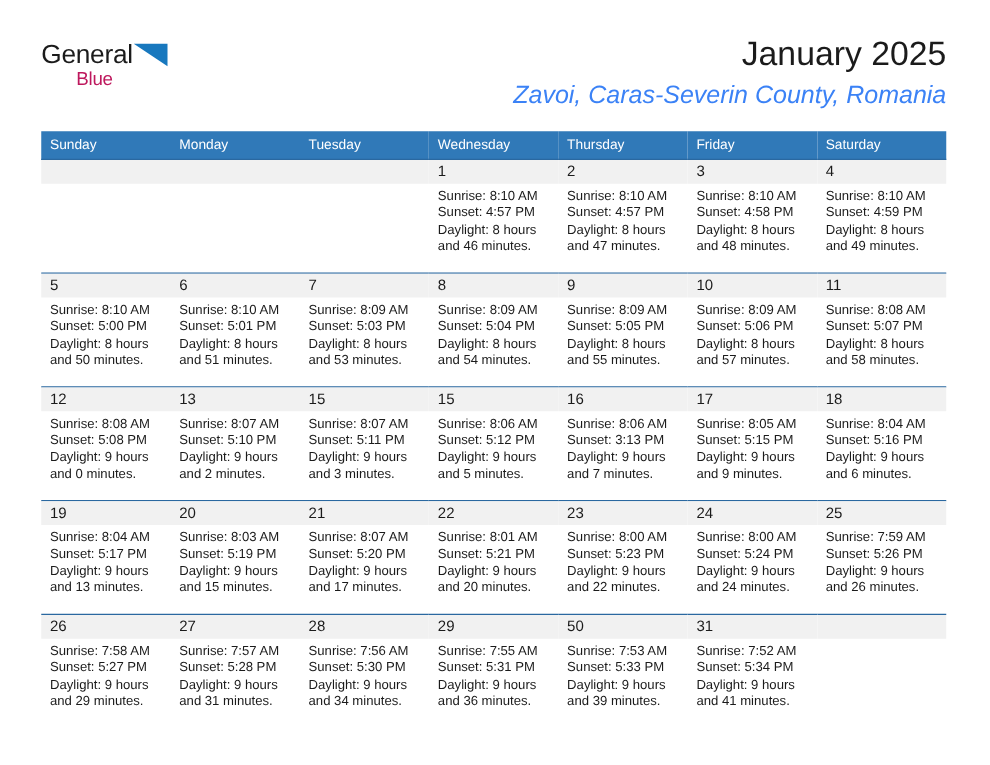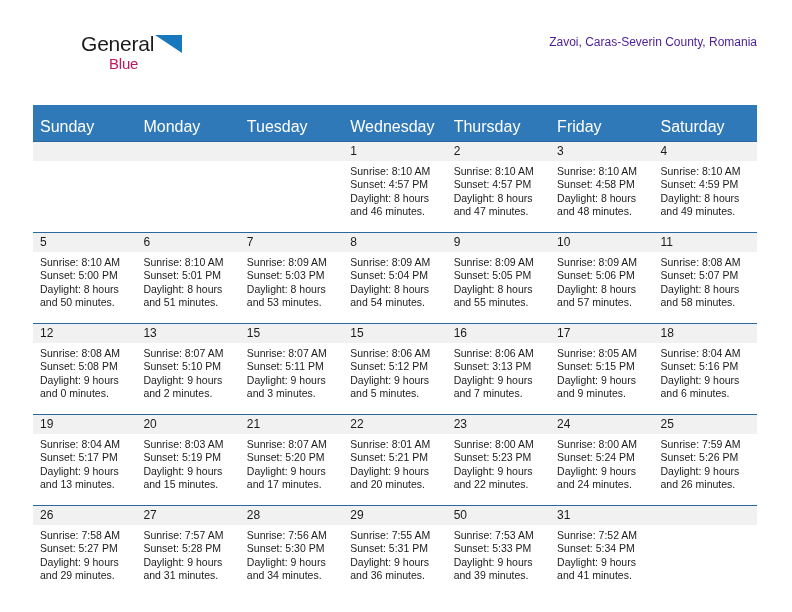--- a/index.html
+++ b/index.html
@@ -30,21 +30,20 @@
     right: 35px;
     height: 74px;
   }
 
   .logo {
     position: absolute;
     left: 0;
     top: 6px;
     width: 120px;
     height: 50px;
-    margin-left: 48px;
   }
   .logo-general {
     position: absolute;
     left: 0;
     top: 0;
     font-size: 21px;
     letter-spacing: -0.2px;
     color: #1b1b1b;
     font-family: "Liberation Sans", sans-serif;
     line-height: 24px;
@@ -75,44 +74,45 @@
     top: 0;
     text-align: right;
   }
   .month-title {
     font-size: 27px;
     color: #1b1b1b;
     line-height: 34px;
     white-space: nowrap;
   }
   .location-title {
-    font-size: 12px;
-    color: #4c1d95;
+    font-size: 20px;
+    color: #3b82f6;
     line-height: 20px;
     margin-top: 6px;
     white-space: nowrap;
+    font-style: italic;
   }
 
   
   .calendar {
     position: absolute;
     left: 33px;
     top: 105px;
     width: 724px;
     border-collapse: collapse;
     table-layout: fixed;
   }
 
   .calendar th {
     background: #3079b8;
     color: #ffffff;
-    font-size: 16px;
+    font-size: 11px;
     font-weight: normal;
     text-align: left;
-    padding: 13px 0 5px 7px;
+    padding: 5px 0 5px 7px;
     height: 20px;
     box-sizing: border-box;
     border: none;
   }
 
   .calendar td {
     vertical-align: top;
     padding: 0;
     height: 90px;
     border-top: 1px solid #2a68a0;
@@ -155,20 +155,21 @@
 
   <div class="header">
 
     <div class="logo">
       <span class="logo-general">General</span>
       <span class="logo-tri"></span>
       <span class="logo-blue">Blue</span>
     </div>
 
     <div class="title-block">
+      <div class="month-title">January 2025</div>
       <div class="location-title">Zavoi, Caras-Severin County, Romania</div>
     </div>
 
   </div>
 
   <table class="calendar">
     <thead>
       <tr id="weekday-row">
           <th>Sunday</th>
           <th>Monday</th>

